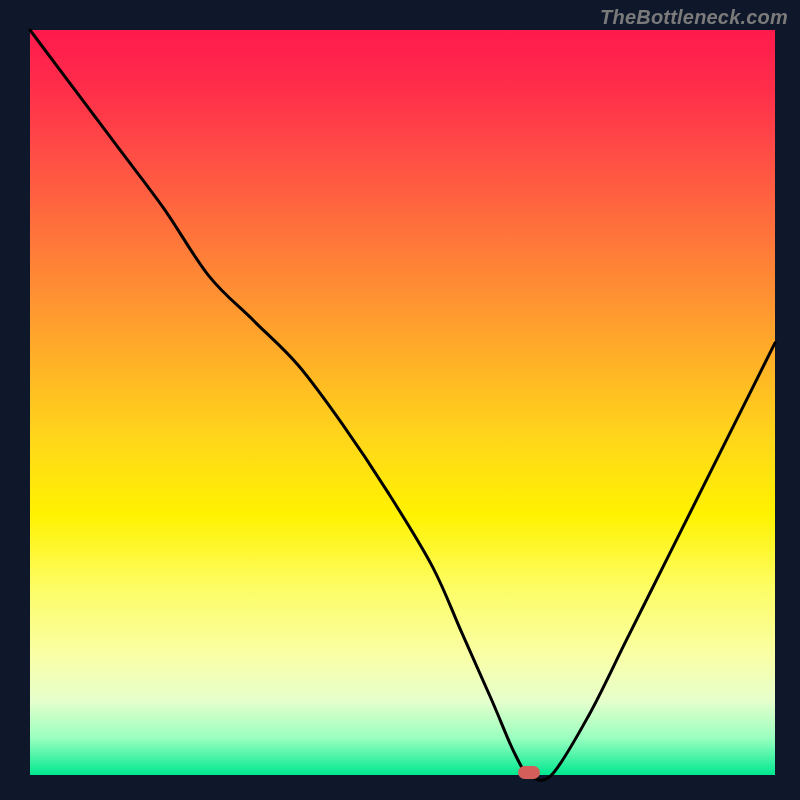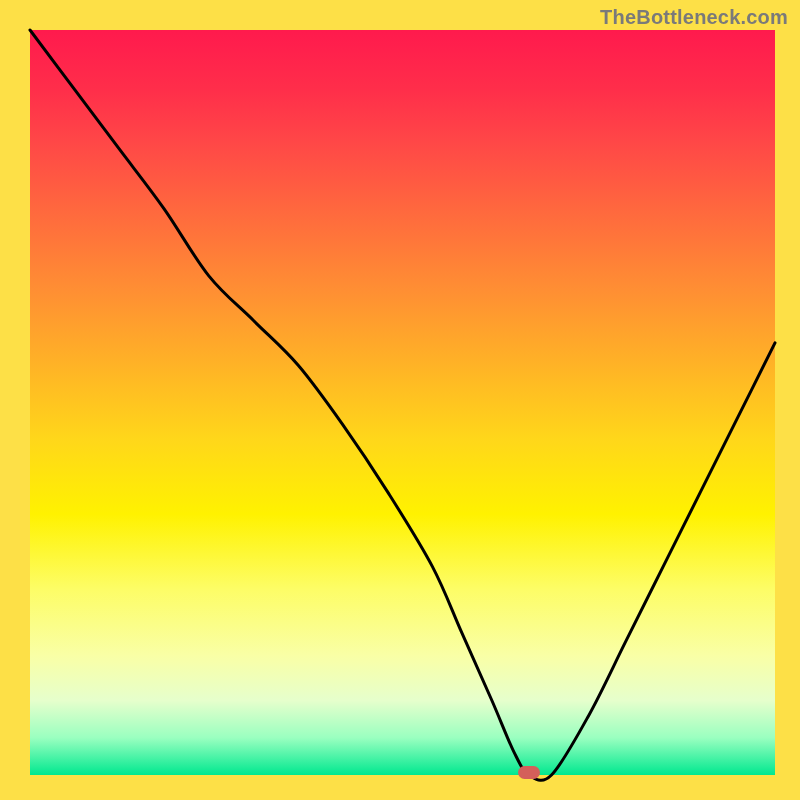--- a/index.html
+++ b/index.html
@@ -7,21 +7,22 @@
     padding: 0;
     width: 800px;
     height: 800px;
     background: #000;
     overflow: hidden;
   }
   .frame {
     position: relative;
     width: 800px;
     height: 800px;
-    background: #fde047;
+    background: #0f172a;
+    font-style: italic;
   }
   .plot-area {
     position: absolute;
     left: 30px;
     top: 30px;
     width: 745px;
     height: 745px;
     background: linear-gradient(to bottom,
       #ff1a4d 0%,
       #ff2e4a 8%,

